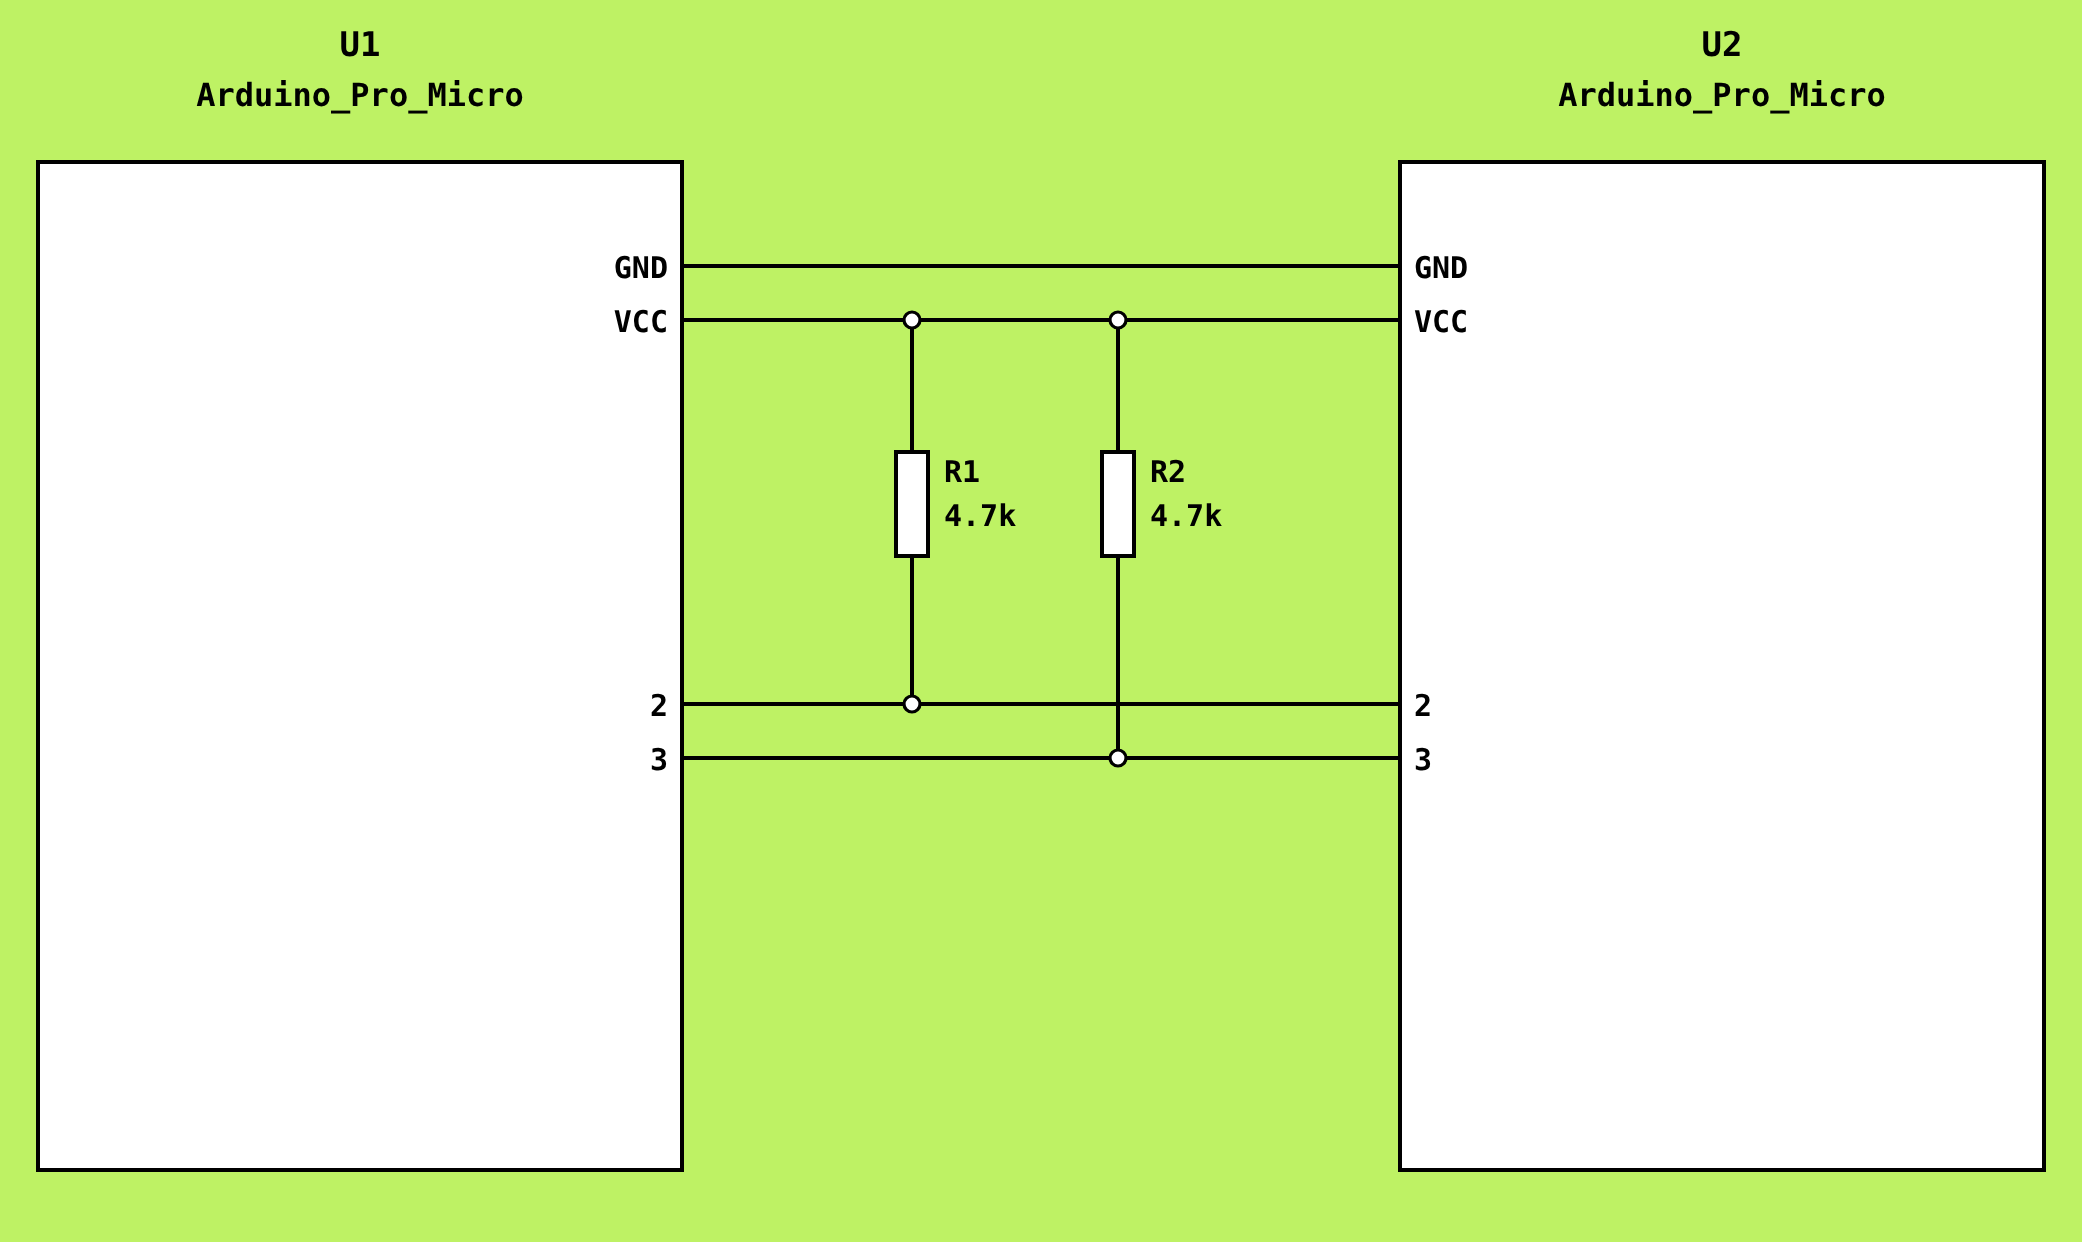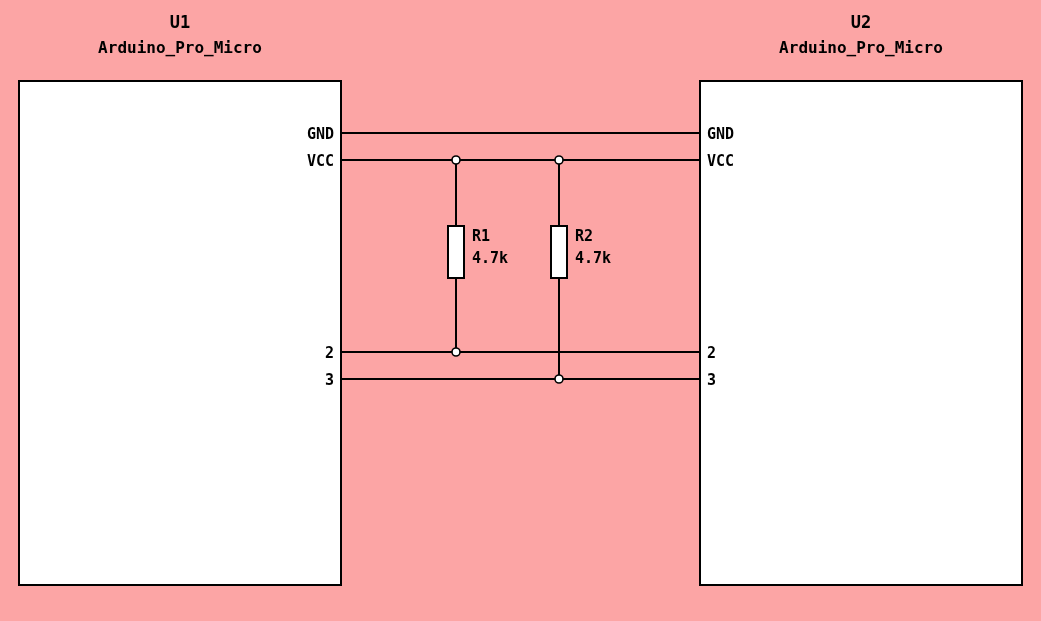--- a/index.html
+++ b/index.html
@@ -4,21 +4,21 @@
 <style>
   html, body {
     margin: 0;
     padding: 0;
     background: #ffffff;
   }
   .canvas {
     position: relative;
     width: 1041px;
     height: 621px;
-    background: #fca5a5;
+    background: #bef264;
     overflow: hidden;
   }
   svg text {
     font-family: "DejaVu Sans Mono", monospace;
     font-weight: bold;
     fill: #000000;
   }
   .ref-text  { font-size: 17px; }
   .val-text  { font-size: 16px; }
   .pin-text  { font-size: 15px; }

